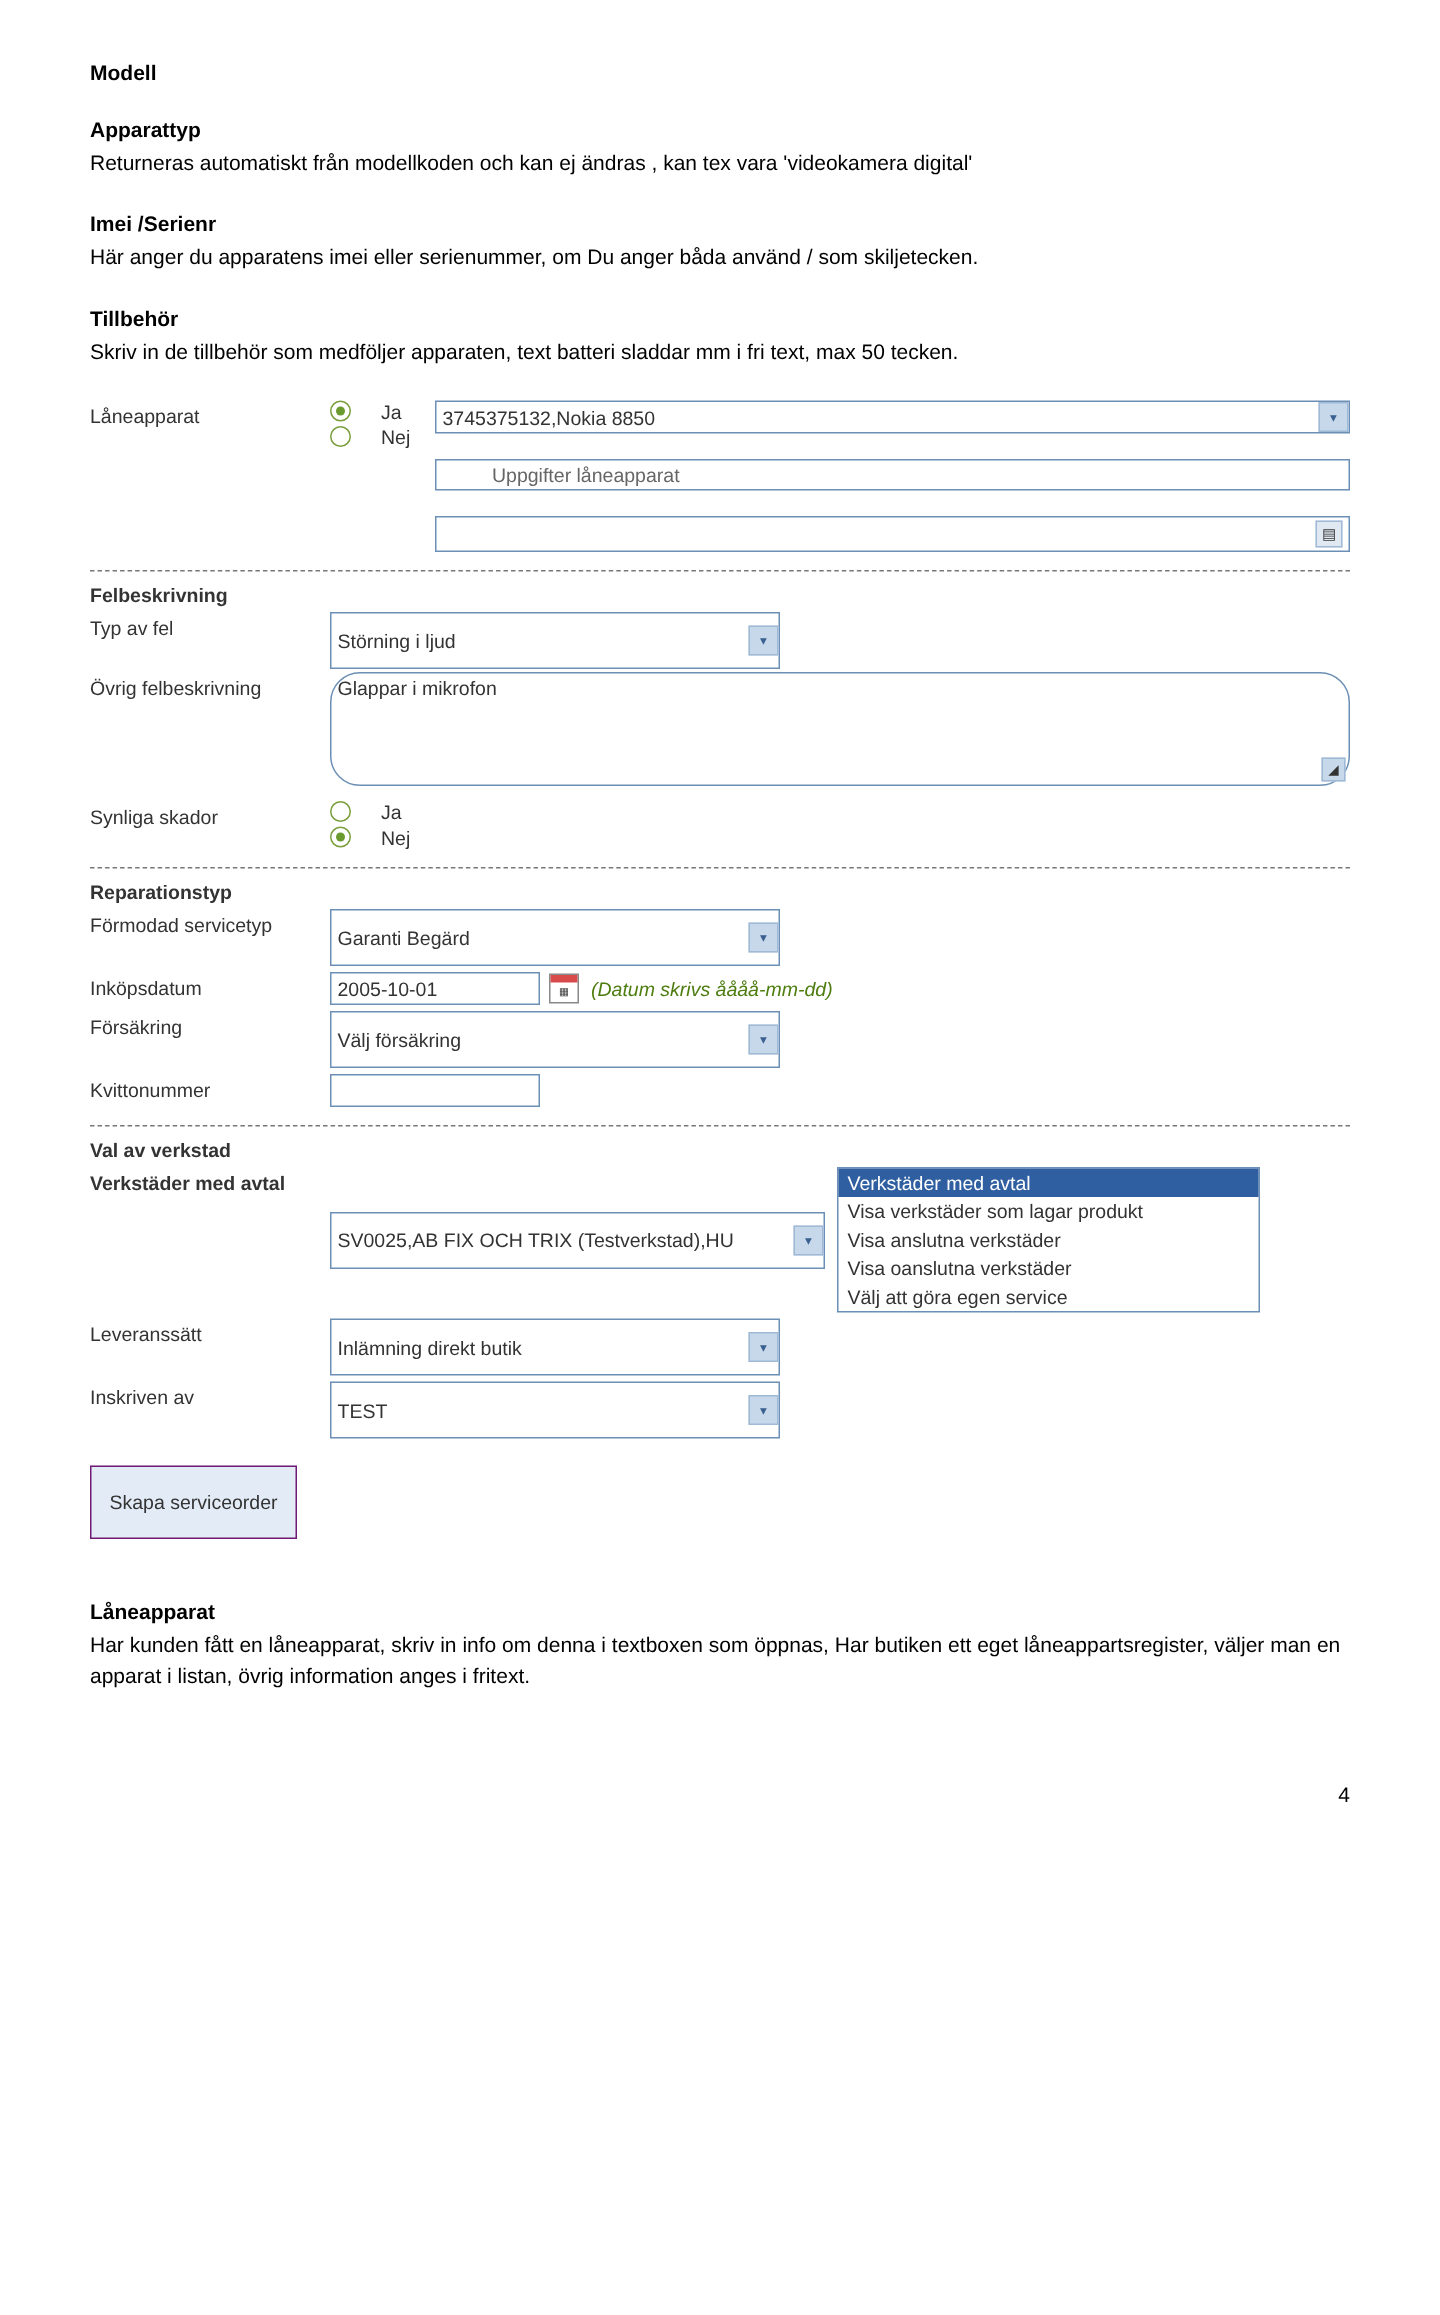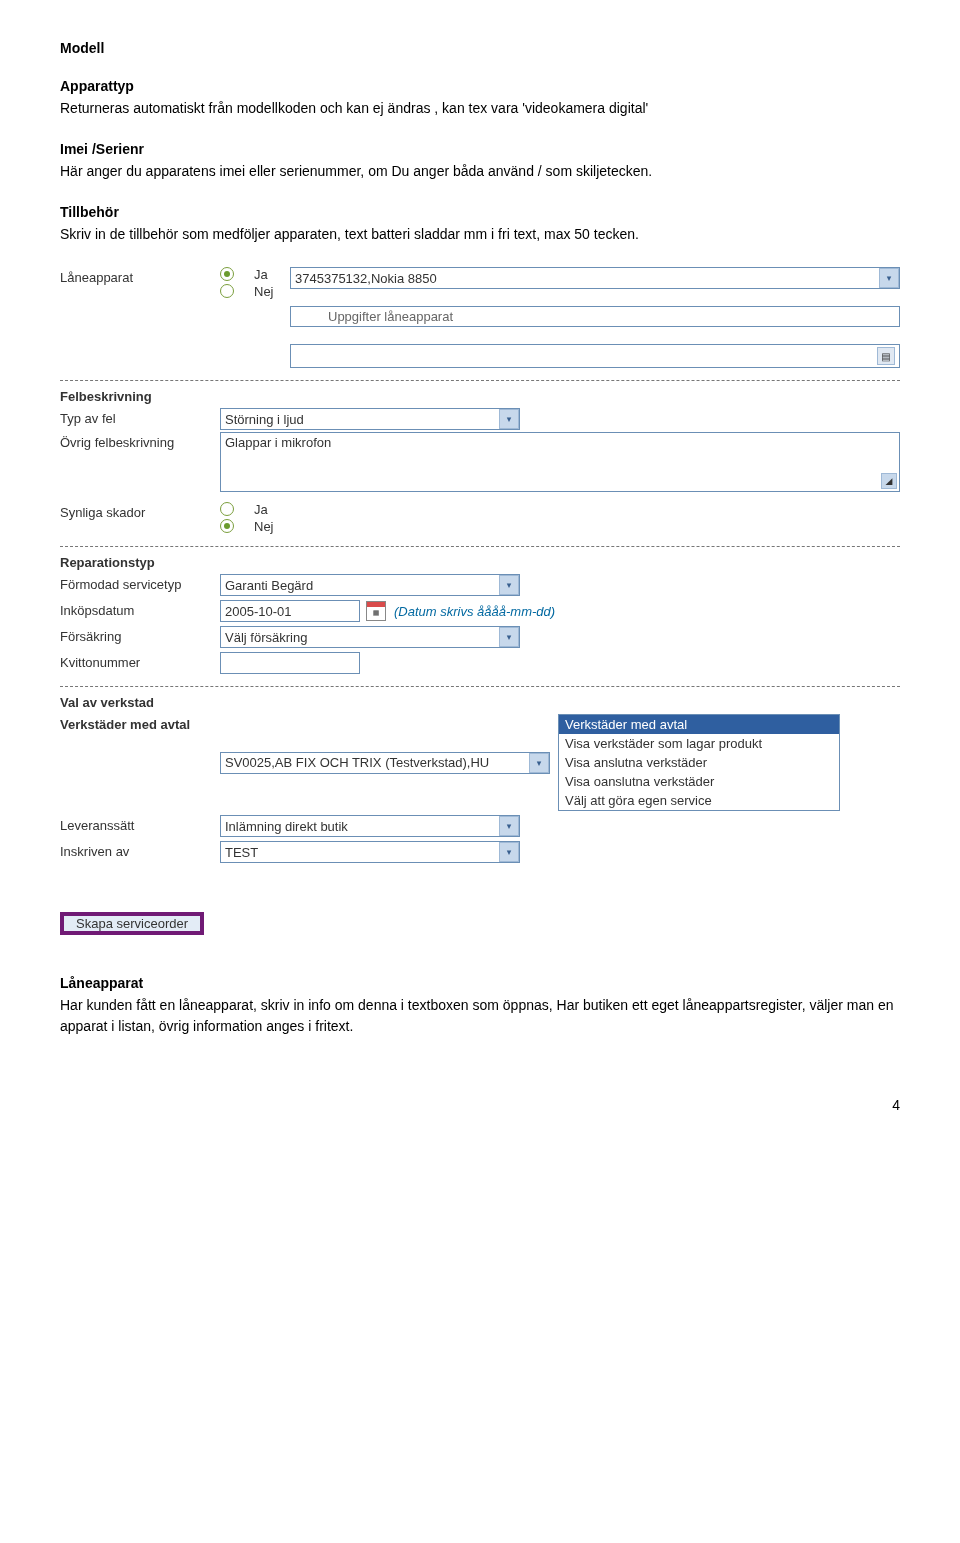--- a/index.html
+++ b/index.html
@@ -50,51 +50,51 @@
   .select, .text-input, .textarea {
     border: 1px solid #6B8FB5;
     background: #fff;
     font-family: inherit;
     font-size: 13px;
     padding: 2px 4px;
     box-sizing: border-box;
   }
   .select {
     display: flex; align-items: center; justify-content: space-between;
-    height: 22px;
+    height: 38px;
   }
   .select .chev {
     width: 18px; height: 18px; background: #C7D8EB;
     border: 1px solid #9FB9D6;
     display: flex; align-items: center; justify-content: center;
     font-size: 9px; color: #39608F;
     margin: -2px -4px -2px 4px;
   }
   .text-input { height: 22px; display: flex; align-items: center; }
   .text-input.blank { min-height: 22px; }
   .text-input.with-icon { display: flex; justify-content: space-between; align-items: center; }
   .text-input .picker-icon {
     width: 16px; height: 16px;
     background: #E0E8F2; border: 1px solid #9FB9D6;
     display: inline-flex; align-items: center; justify-content: center;
     font-size: 10px;
   }
-  .textarea { height: 60px; position: relative; }
+  .textarea { height: 76px; position: relative; border-radius: 20px; }
   .textarea .grab {
     position: absolute; right: 2px; bottom: 2px;
     width: 14px; height: 14px;
     background: #C7D8EB; border: 1px solid #9FB9D6;
     font-size: 9px; display:flex; align-items:center; justify-content:center;
   }
   .hr-dash {
     border: none; border-top: 1px dashed #777;
     margin: 12px 0 8px 0;
   }
   .group-title { font-weight: bold; margin-bottom: 4px; }
-  .inline-note { margin-left: 8px; font-style: italic; color: #0369a1; }
+  .inline-note { margin-left: 8px; font-style: italic; color: #4d7c0f; }
   .cal-icon {
     width: 18px; height: 18px; display: inline-flex;
     align-items: center; justify-content: center;
     border: 1px solid #888; background: #fff; font-size: 9px;
     margin-left: 6px; position: relative;
   }
   .cal-icon::before {
     content:""; position:absolute; top:0; left:0; right:0; height:5px; background:#D94B4B;
   }
   .cal-icon span { position: relative; top:2px; font-size:7px; }
@@ -102,24 +102,23 @@
   .med-input { width: 300px; }
   .long-input { flex:1; }
   .listbox {
     border: 1px solid #6B8FB5; background: #fff;
     font-size: 13px; width: 280px;
   }
   .listbox .opt { padding: 2px 6px; white-space: nowrap; }
   .listbox .opt.sel { background: #2F5FA0; color: #fff; }
   .workshop-row { display: flex; gap: 8px; align-items: center; }
   .button {
-    border: 4px solid #701a75; background: #E3ECF6;
-    padding: 0 12px; font-size: 13px; display: inline-block;
+    border: 1px solid #701a75; background: #E3ECF6;
+    padding: 16px 12px; font-size: 13px; display: inline-block;
     cursor: pointer;
-    margin-top: 31px;
   }
   .page-num { text-align: right; margin-top: 60px; font-size: 14px; }
   .row.tight { margin-bottom: 2px; }
 </style>
 </head>
 <body>
 
 <div class="section">
   <div class="section-title">Modell</div>
 </div>

